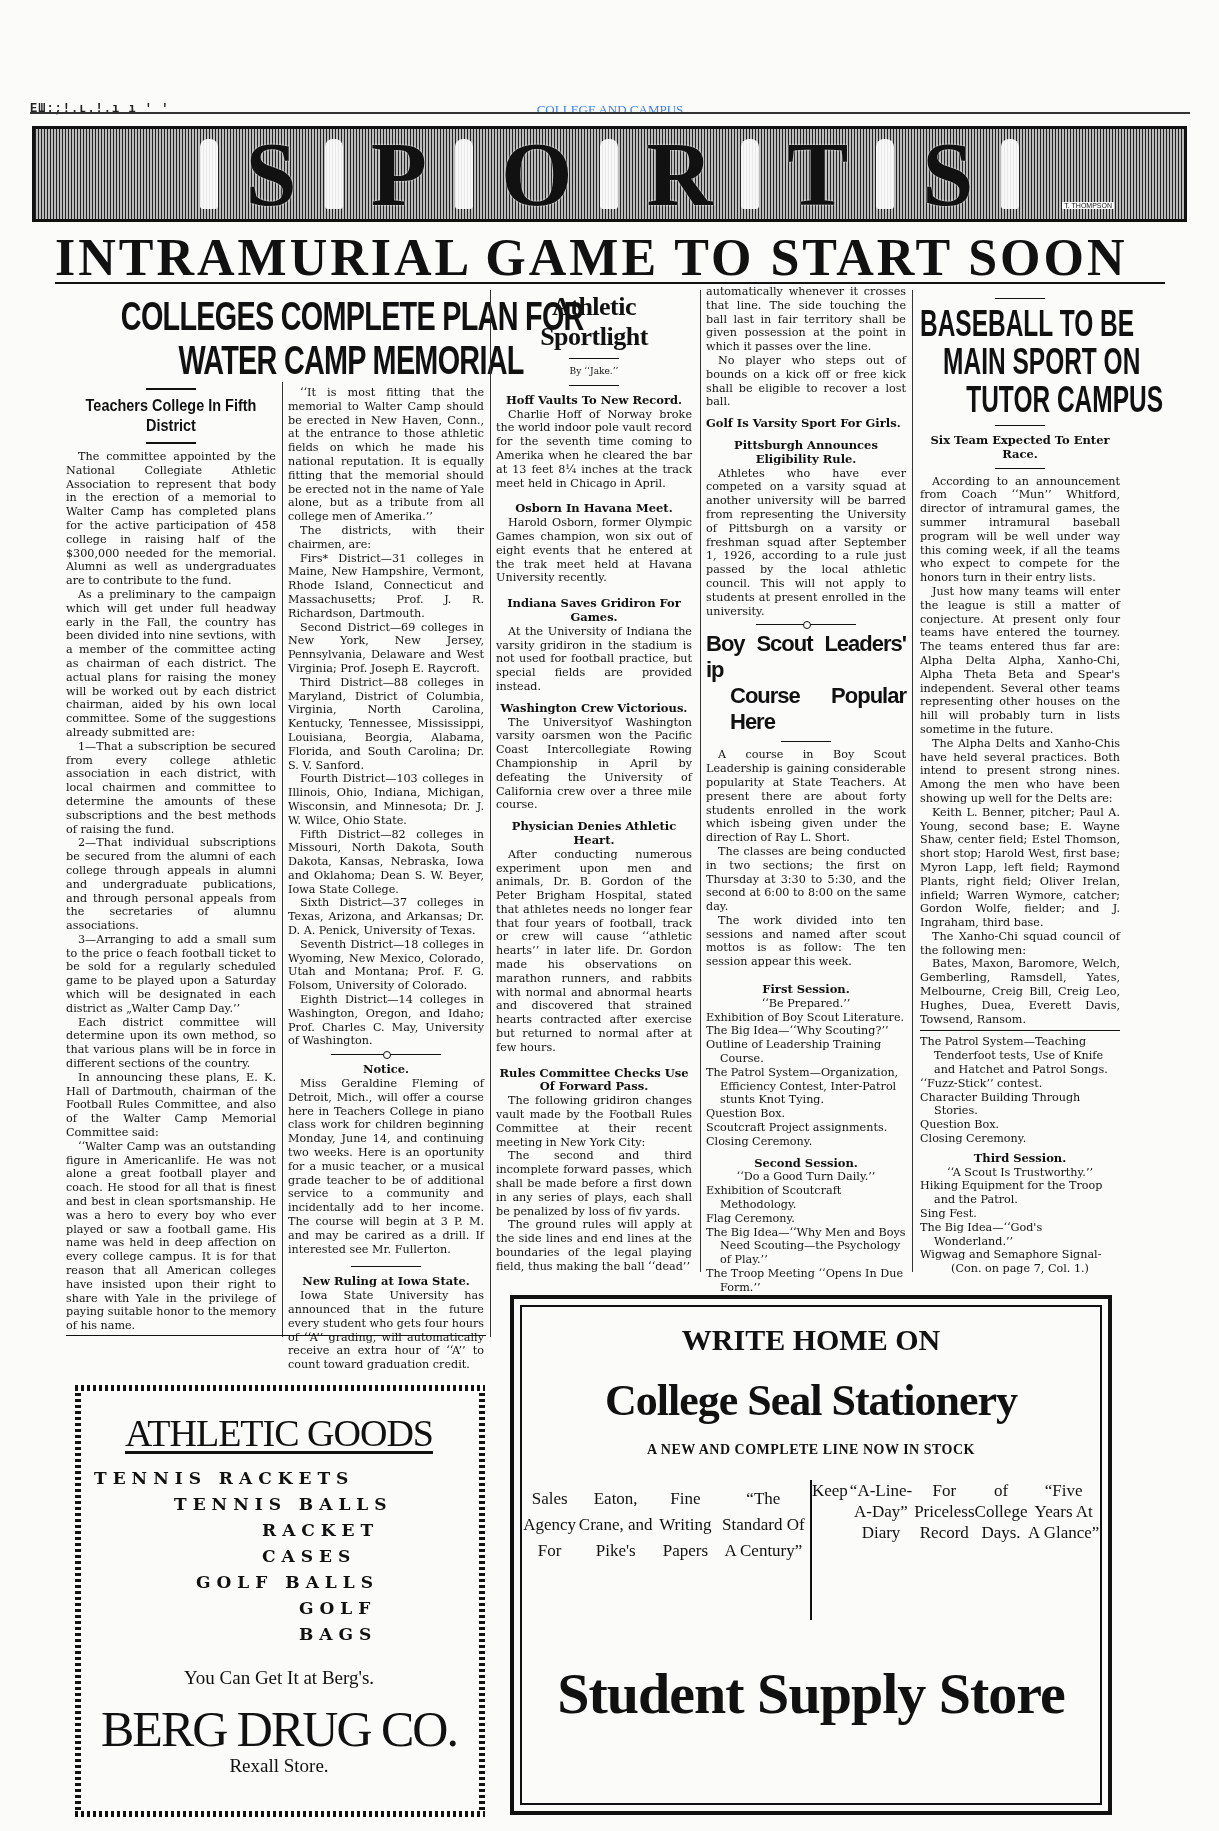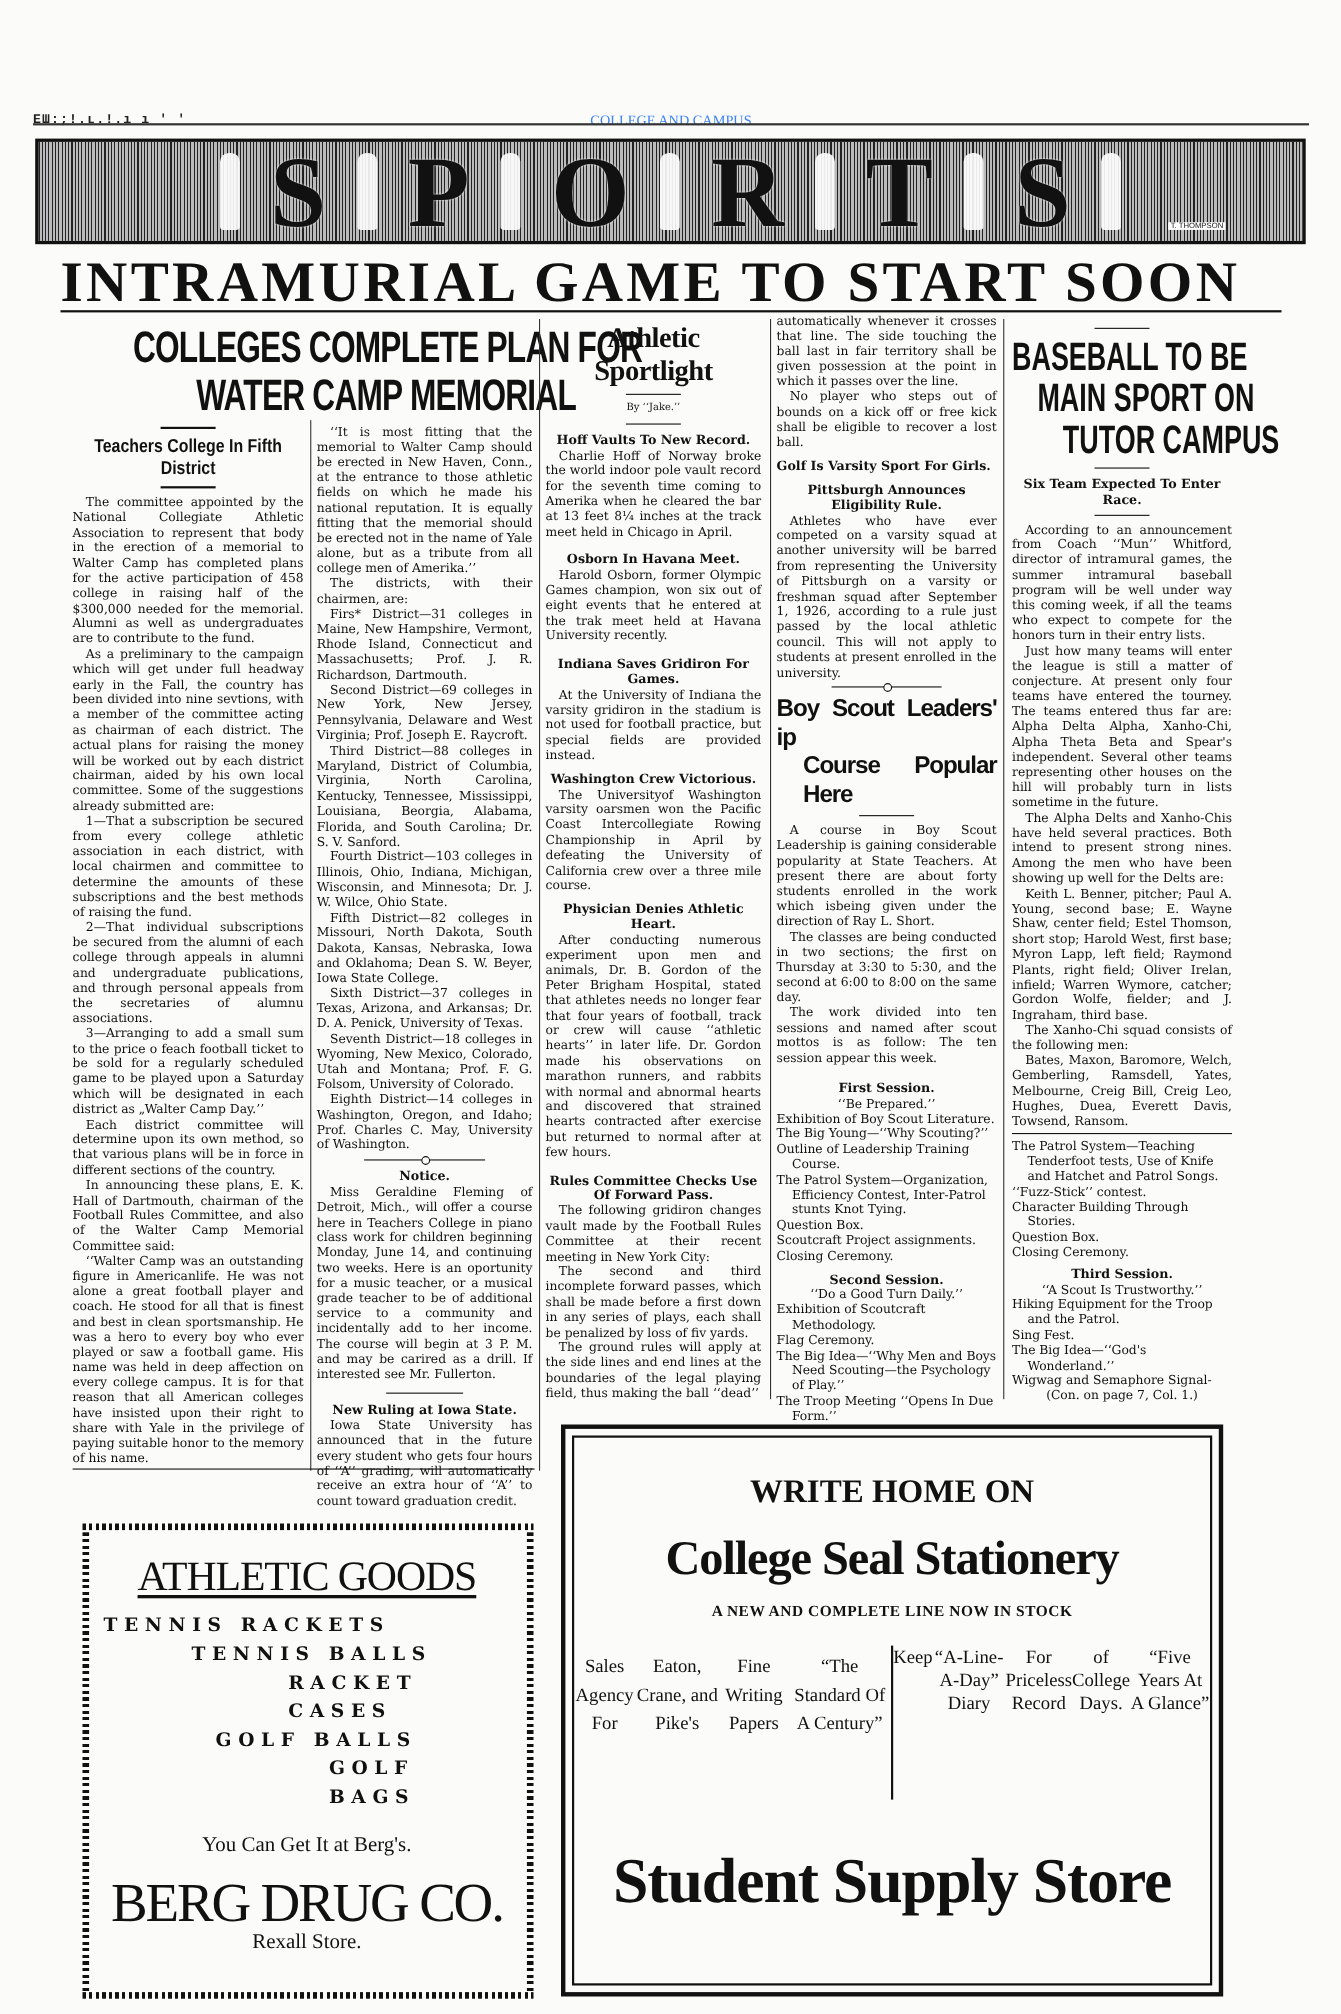--- a/index.html
+++ b/index.html
@@ -37,21 +37,21 @@
   .ad-berg-border-v { position: absolute; top: 1393px; width: 6px; height: 418px;
     background: repeating-linear-gradient(180deg, #111 0 3px, transparent 3px 6px); }
   .berg-title { font: 38px "Liberation Serif", serif; text-align: center; text-decoration: underline; text-underline-offset: 5px; margin-top: 4px; letter-spacing: -1px; }
   .berg-item { font: bold 17px "DejaVu Serif", serif; letter-spacing: 6px; line-height: 26px; }
   .berg-tag { font: 19px "Liberation Serif", serif; text-align: center; margin-top: 20px; }
   .berg-name { font: 50px "Liberation Serif", serif; text-align: center; letter-spacing: -2px; line-height: 52px; margin-top: 14px; }
   .berg-rexall { font: 19px "Liberation Serif", serif; text-align: center; }
 
   .ad-store { position: absolute; top: 1295px; left: 510px; width: 602px; height: 520px; border: 4px solid #111; }
   .ad-store-inner { position: absolute; inset: 6px; border: 2px solid #111; text-align: center; }
-  .store-head { font: bold 30px "Liberation Serif", serif; margin-top: 32px; }
+  .store-head { font: bold 30px "Liberation Serif", serif; margin-top: 16px; }
   .store-brand { font: bold 44px "Liberation Serif", serif; margin-top: 18px; letter-spacing: -1px; }
   .store-sub { font: bold 14px "Liberation Serif", serif; margin-top: 16px; letter-spacing: .5px; }
   .store-cols { display: flex; margin-top: 22px; height: 140px; }
   .store-col { flex: 1; font: 17px "Liberation Serif", serif; line-height: 21px; display:flex; flex-direction:row; gap: 0; }
   .store-col.left { line-height: 26px; padding-top: 6px; }
   .store-divider { width: 2px; background: #111; }
   .store-name { font: bold 58px "Liberation Serif", serif; margin-top: 40px; letter-spacing: -1px; }
 </style>
 </head>
 <body>
@@ -155,21 +155,21 @@
     <div>Boy Scout Leaders' ip</div>
     <div style="padding-left:24px">Course Popular Here</div>
   </div>
   <div class="shortrule" style="height:1px"></div>
   <p>A course in Boy Scout Leadership is gaining considerable popularity at State Teachers. At present there are about forty students enrolled in the work which isbeing given under the direction of Ray L. Short.</p>
   <p>The classes are being conducted in two sections; the first on Thursday at 3:30 to 5:30, and the second at 6:00 to 8:00 on the same day.</p>
   <p>The work divided into ten sessions and named after scout mottos is as follow: The ten session appear this week.</p>
   <div class="subhd" style="margin-top:14px">First Session.</div>
   <div style="text-align:center">‘‘Be Prepared.’’</div>
   <div class="list-item">Exhibition of Boy Scout Literature.</div>
-  <div class="list-item">The Big Young—‘‘Why Scouting?’’</div>
+  <div class="list-item">The Big Idea—‘‘Why Scouting?’’</div>
   <div class="list-item">Outline of Leadership Training Course.</div>
   <div class="list-item">The Patrol System—Organization, Efficiency Contest, Inter-Patrol stunts Knot Tying.</div>
   <div class="list-item">Question Box.</div>
   <div class="list-item">Scoutcraft Project assignments.</div>
   <div class="list-item">Closing Ceremony.</div>
   <div class="subhd" style="margin-top:8px">Second Session.</div>
   <div style="text-align:center">‘‘Do a Good Turn Daily.’’</div>
   <div class="list-item">Exhibition of Scoutcraft Methodology.</div>
   <div class="list-item">Flag Ceremony.</div>
   <div class="list-item">The Big Idea—‘‘Why Men and Boys Need Scouting—the Psychology of Play.’’</div>
@@ -184,21 +184,21 @@
     <div style="transform:scaleX(.68);transform-origin:left;padding-left:34px">MAIN SPORT ON</div>
     <div style="transform:scaleX(.68);transform-origin:left;padding-left:68px">TUTOR CAMPUS</div>
   </div>
   <div class="shortrule" style="height:1px"></div>
   <div class="subhd">Six Team Expected To Enter Race.</div>
   <div class="shortrule" style="height:1px"></div>
   <p>According to an announcement from Coach ‘‘Mun’’ Whitford, director of intramural games, the summer intramural baseball program will be well under way this coming week, if all the teams who expect to compete for the honors turn in their entry lists.</p>
   <p>Just how many teams will enter the league is still a matter of conjecture. At present only four teams have entered the tourney. The teams entered thus far are: Alpha Delta Alpha, Xanho-Chi, Alpha Theta Beta and Spear's independent. Several other teams representing other houses on the hill will probably turn in lists sometime in the future.</p>
   <p>The Alpha Delts and Xanho-Chis have held several practices. Both intend to present strong nines. Among the men who have been showing up well for the Delts are:</p>
   <p>Keith L. Benner, pitcher; Paul A. Young, second base; E. Wayne Shaw, center field; Estel Thomson, short stop; Harold West, first base; Myron Lapp, left field; Raymond Plants, right field; Oliver Irelan, infield; Warren Wymore, catcher; Gordon Wolfe, fielder; and J. Ingraham, third base.</p>
-  <p>The Xanho-Chi squad consists of the following men:</p>
+  <p>The Xanho-Chi squad council of the following men:</p>
   <p>Bates, Maxon, Baromore, Welch, Gemberling, Ramsdell, Yates, Melbourne, Creig Bill, Creig Leo, Hughes, Duea, Everett Davis, Towsend, Ransom.</p>
   <div style="height:1px;background:#111;margin:4px 0"></div>
   <div class="list-item">The Patrol System—Teaching Tenderfoot tests, Use of Knife and Hatchet and Patrol Songs.</div>
   <div class="list-item">‘‘Fuzz-Stick’’ contest.</div>
   <div class="list-item">Character Building Through Stories.</div>
   <div class="list-item">Question Box.</div>
   <div class="list-item">Closing Ceremony.</div>
   <div class="subhd" style="margin-top:6px">Third Session.</div>
   <div style="text-align:center">‘‘A Scout Is Trustworthy.’’</div>
   <div class="list-item">Hiking Equipment for the Troop and the Patrol.</div>

